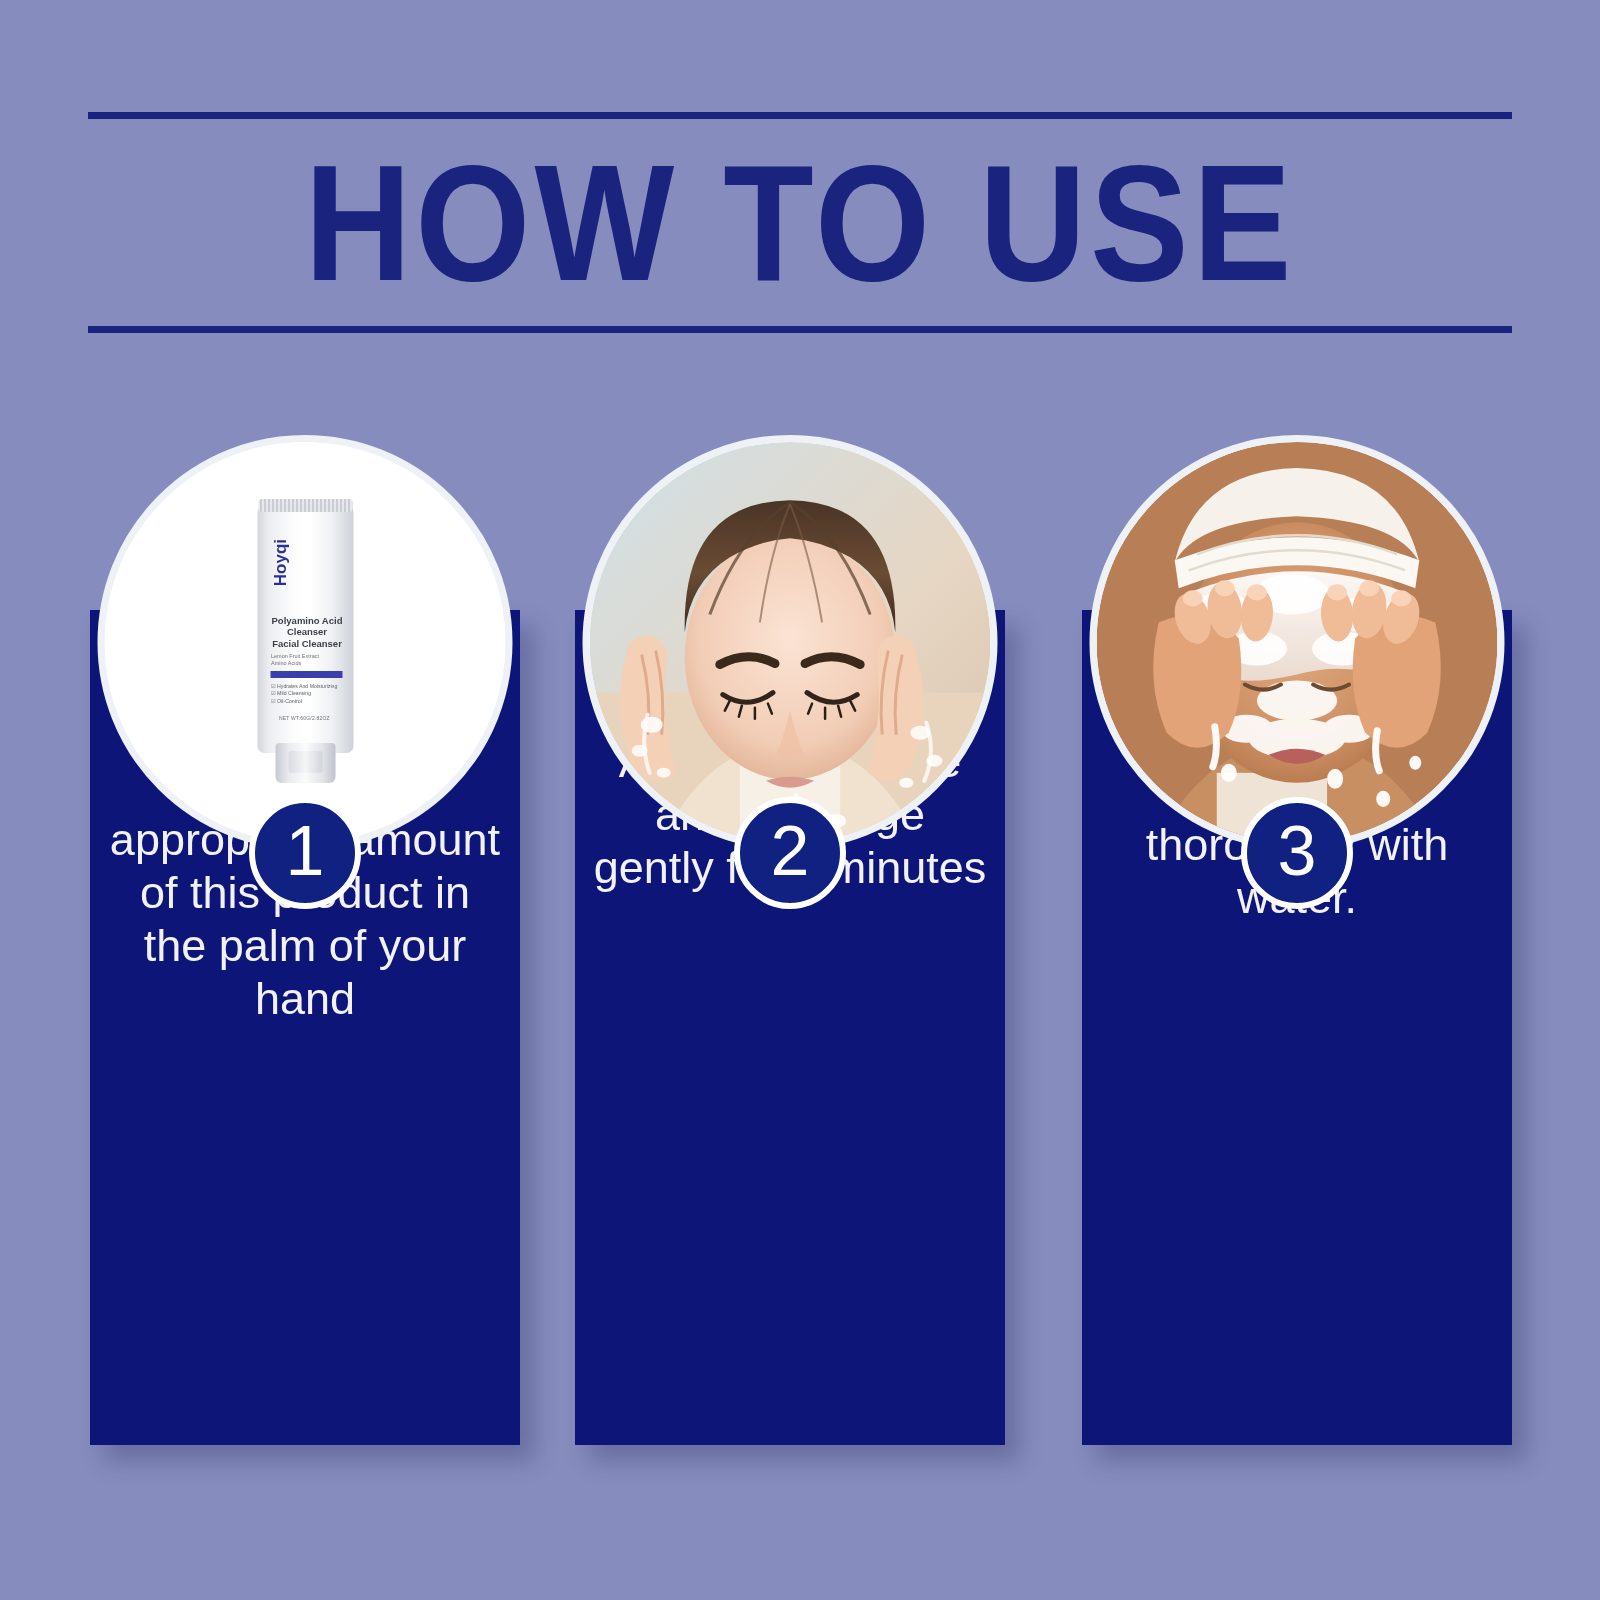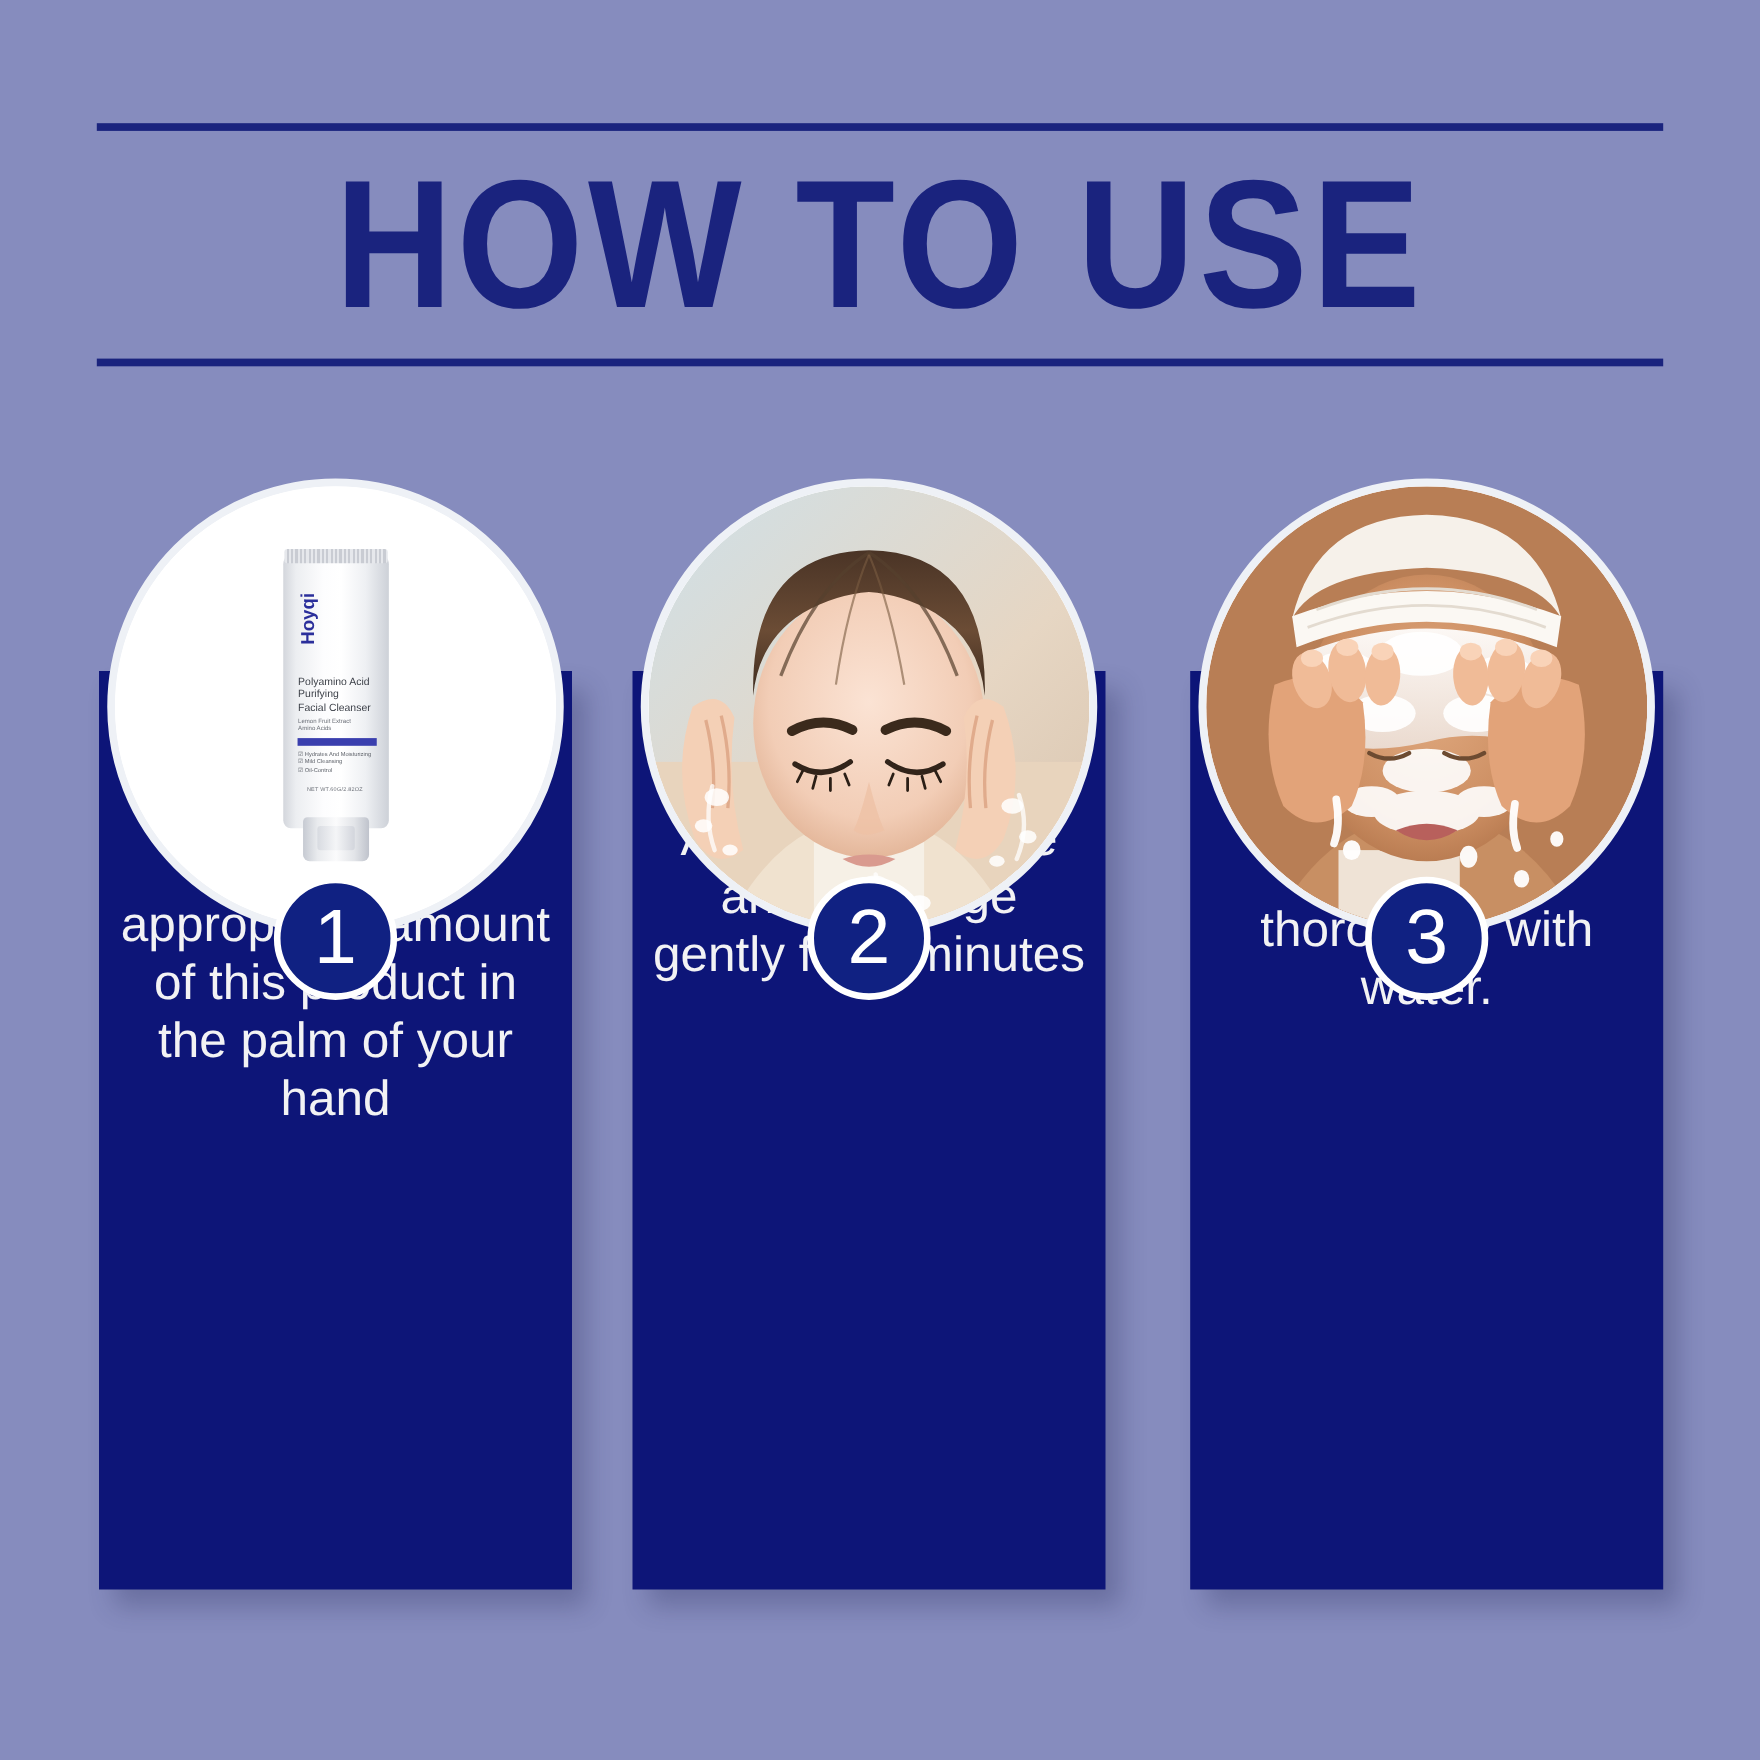--- a/index.html
+++ b/index.html
@@ -202,21 +202,22 @@
     line-height: 1;
   }
   .tube-title {
     position: absolute;
     left: 14px;
     top: 128px;
     width: 72px;
     color: #3b3f47;
     font-size: 9.5px;
     line-height: 1.25;
-    font-weight: 400;
+    font-weight: 700;
+    text-align: center;
   }
   .tube-sub {
     position: absolute;
     left: 14px;
     top: 166px;
     width: 72px;
     color: #6d7179;
     font-size: 5.5px;
     line-height: 1.35;
   }
@@ -264,21 +265,21 @@
 
     <div class="photo">
       <div class="photo-inner">
         <div class="tube-stage">
           <div class="tube">
             <div class="tube-body"></div>
             <div class="tube-seam"></div>
             <div class="brand">Hoyqi</div>
             <div class="tube-title">
               <div>Polyamino Acid</div>
-              <div>Purifying</div>
+              <div>Cleanser</div>
               <div>Facial Cleanser</div>
             </div>
             <div class="tube-sub">
               <div>Lemon Fruit Extract</div>
               <div>Amino Acids</div>
             </div>
             <div class="tube-bar"></div>
             <div class="tube-bullets">
               <div>☑ Hydrates And Moisturizing</div>
               <div>☑ Mild Cleansing</div>

